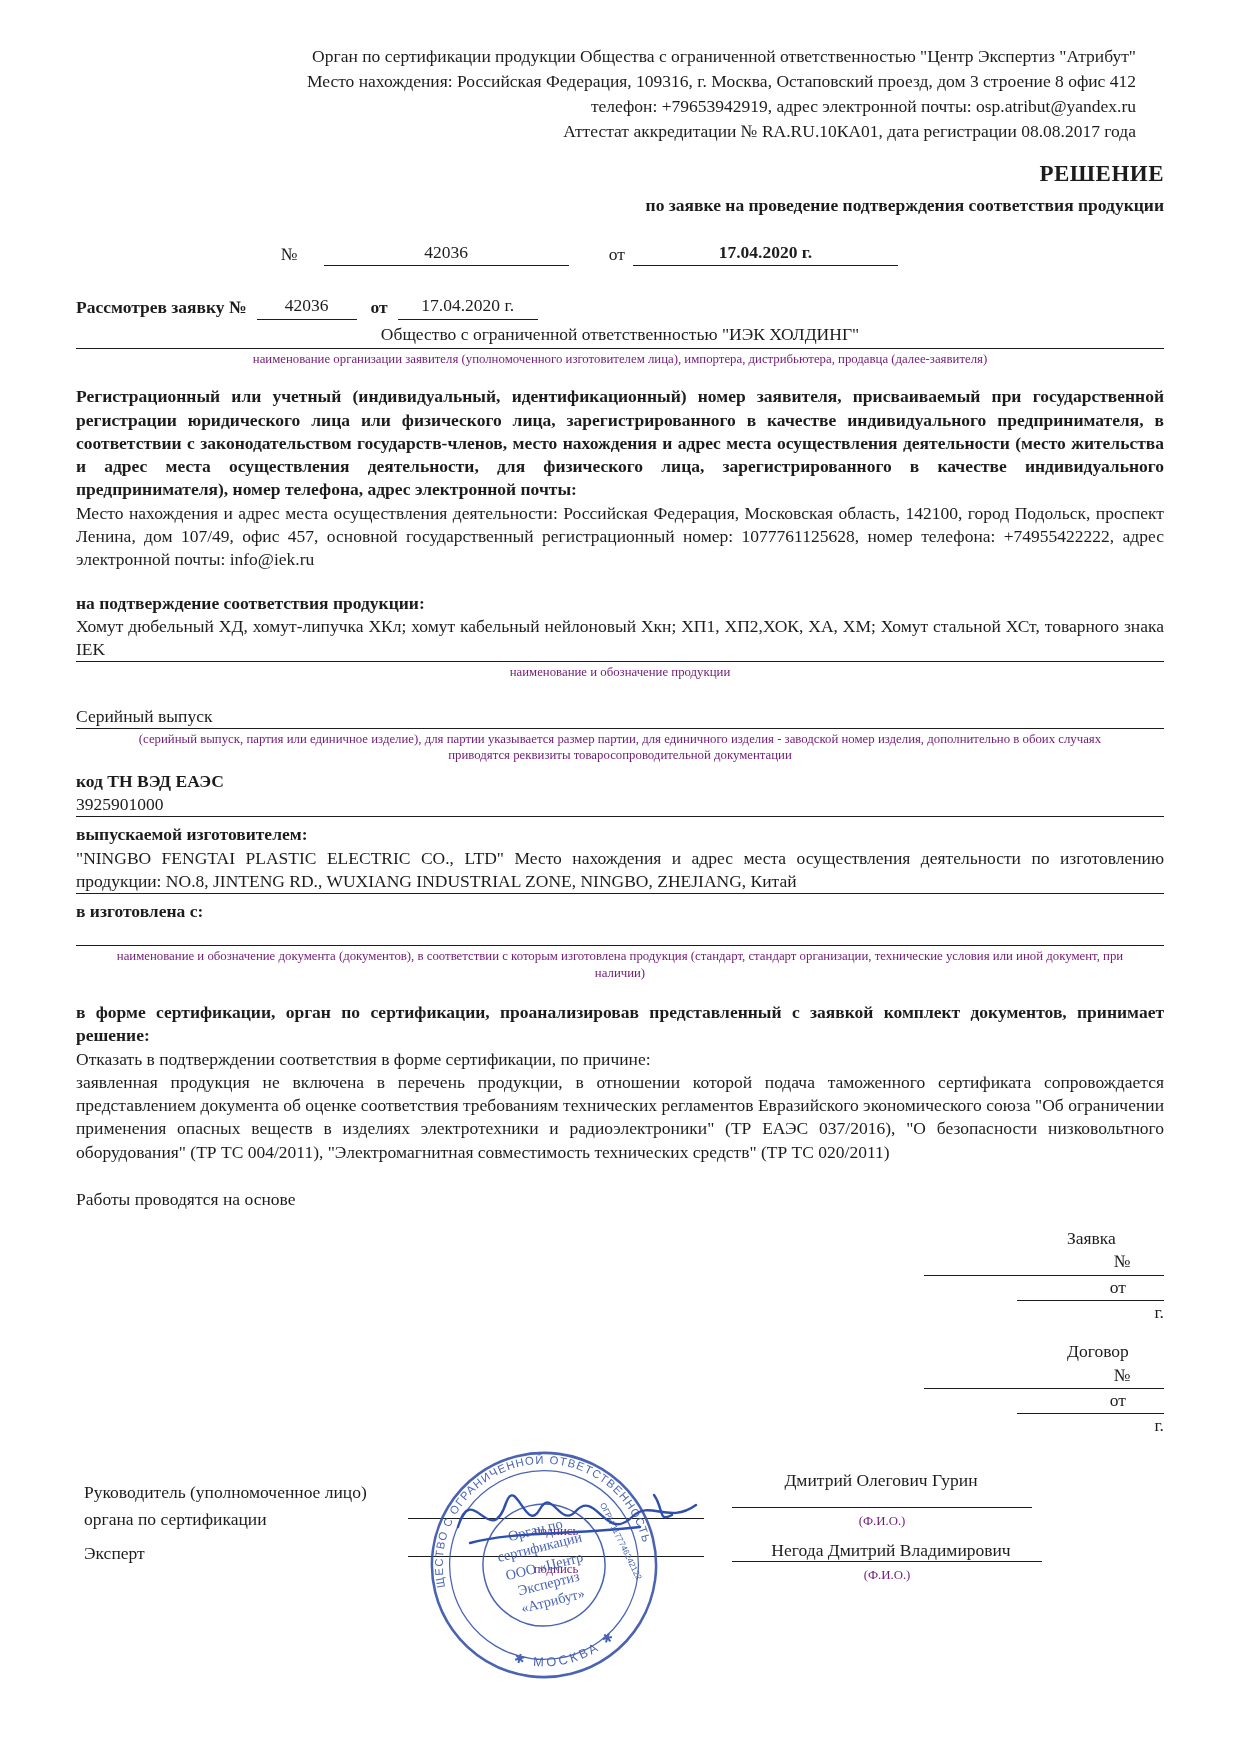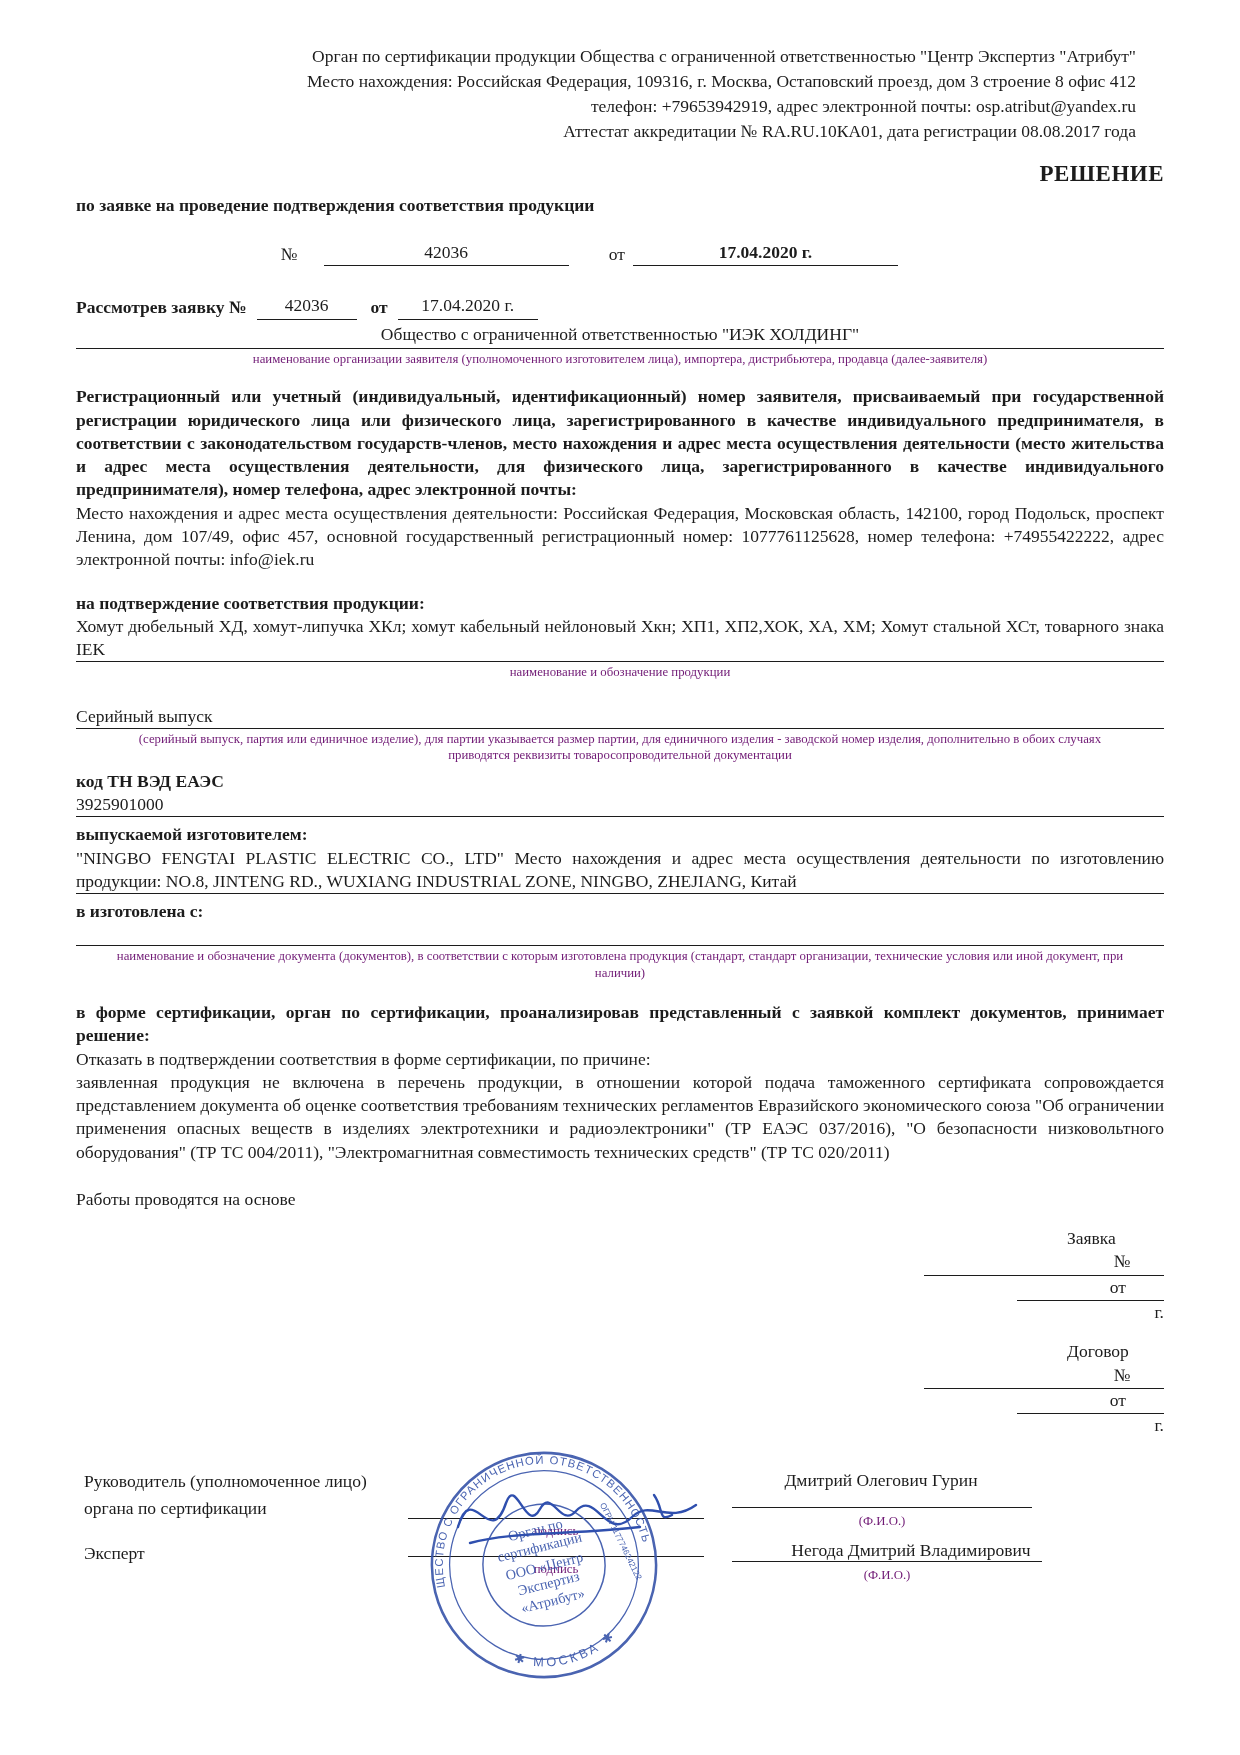--- a/index.html
+++ b/index.html
@@ -5,21 +5,21 @@
   * { margin:0; padding:0; box-sizing:border-box; }
   html,body { background:#ffffff; }
   .page {
     width:1240px; height:1755px; margin:0 auto; background:#ffffff;
     font-family:"Liberation Serif", serif; color:#1c1c1c;
     font-size:17.5px; line-height:1.33;
     padding:44px 76px 0 76px; position:relative; overflow:hidden;
   }
   .header { text-align:right; padding-right:28px; line-height:1.42; }
   .title { text-align:right; font-weight:bold; font-size:23px; letter-spacing:.5px; margin-top:16px; }
-  .subtitle { text-align:left; font-weight:bold; margin-top:4px; }
+  .subtitle { text-align:right; font-weight:bold; margin-top:4px; }
 
   .num-row { margin-top:24px; padding-left:205px; display:flex; align-items:flex-end; }
   .blank { display:inline-block; border-bottom:1.4px solid #1c1c1c; text-align:center; padding:0 4px 1px 4px; }
   .w245 { width:245px; } .w265 { width:265px; } .w100 { width:100px; } .w140 { width:140px; }
   .gap40 { margin-left:40px; margin-right:8px; }
   .bold { font-weight:bold; }
 
   .rassm-row { margin-top:28px; display:flex; align-items:flex-end; }
   .applicant-line { margin-top:3px; border-bottom:1.4px solid #1c1c1c; text-align:center; padding-bottom:2px; }
   .caption { font-size:12.8px; text-align:center; line-height:1.28; margin-top:2px; color:#701a75; }
@@ -30,28 +30,28 @@
   .rule { border-bottom:1.4px solid #1c1c1c; height:0; }
 
   .works-row { display:flex; align-items:flex-end; margin-top:16px;flex-direction:column; }
   .w-label { width:97px; }
   .w-no { width:50px; }
   .w-from { margin-left:58px; margin-right:38px; }
   .w-year { margin-left:8px; }
 
   .sig-section { position:relative; margin-top:26px; height:250px; }
   .abs { position:absolute; }
-  .sig-role1 { left:8px; top:5px; width:330px; line-height:1.5; }
+  .sig-role1 { left:8px; top:16px; width:330px; line-height:1.5; }
   .sig-name1 { left:640px; top:6px; width:330px; text-align:center; }
   .fio-line1 { left:656px; top:44px; width:300px; border-bottom:1.2px solid #1c1c1c; }
   .fio-cap1  { left:656px; top:48px; width:300px; }
   .sig-line1 { left:332px; top:55px; width:296px; border-bottom:1.2px solid #1c1c1c; }
   .sig-cap1  { left:332px; top:58px; width:296px; }
   .sig-role2 { left:8px; top:79px; }
-  .sig-name2 { left:660px; top:76px; width:350px; text-align:center; }
+  .sig-name2 { left:640px; top:76px; width:350px; text-align:center; }
   .fio-line2 { left:656px; top:98px; width:310px; border-bottom:1.2px solid #1c1c1c; }
   .fio-cap2  { left:656px; top:102px; width:310px; }
   .sig-line2 { left:332px; top:93px; width:296px; border-bottom:1.2px solid #1c1c1c; }
   .sig-cap2  { left:332px; top:96px; width:296px; }
 
   .stamp { position:absolute; left:350px; top:-16px; width:236px; height:236px;
            transform:rotate(-14deg); opacity:.92; }
   .handwriting { position:absolute; left:368px; top:2px; z-index:3; }
 </style>
 </head>

